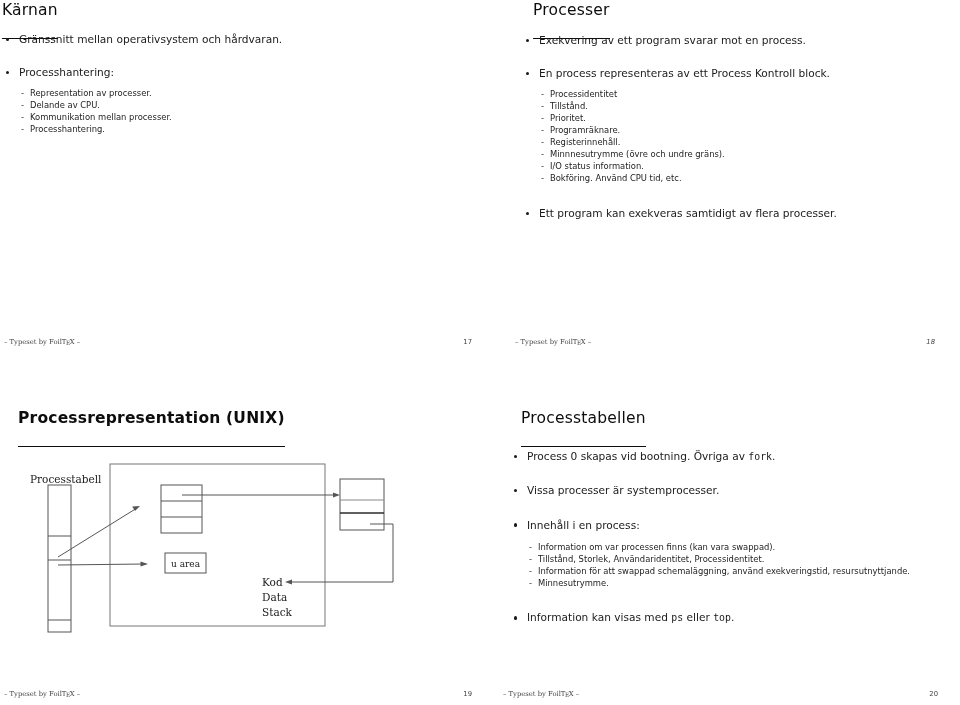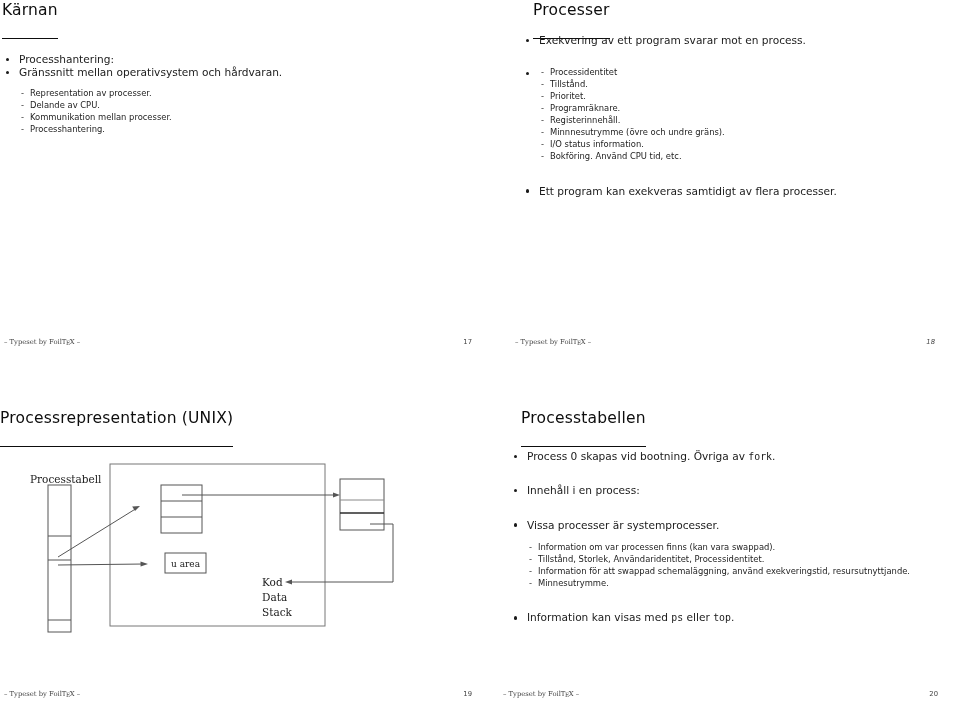--- a/index.html
+++ b/index.html
@@ -131,28 +131,28 @@
 </style>
 </head>
 <body>
 
 <div class="slide" id="slide-17">
 
   <div class="slide-title" style="left:2px; top:2px;">Kärnan</div>
 
   <div class="bullets" style="top:33px; left:0;">
 
+    <div class="bullet-row" style="margin-top:0;">
+      <span class="dot"></span>
+      <span>Gränssnitt mellan operativsystem och hårdvaran.</span>
+    </div>
+
     <div class="bullet-row" style="margin-top:20px;">
       <span class="dot"></span>
       <span>Processhantering:</span>
-    </div>
-
-    <div class="bullet-row" style="margin-top:0;">
-      <span class="dot"></span>
-      <span>Gränssnitt mellan operativsystem och hårdvaran.</span>
     </div>
 
     <div style="margin-top:9px;">
       <div class="sub-row">
         <span class="dash">-</span>
         <span>Representation av processer.</span>
       </div>
       <div class="sub-row">
         <span class="dash">-</span>
         <span>Delande av CPU.</span>
@@ -183,20 +183,21 @@
 
   <div class="bullets" style="top:34px; left:40px;">
 
     <div class="bullet-row">
       <span class="dot"></span>
       <span>Exekvering av ett program svarar mot en process.</span>
     </div>
 
     <div class="bullet-row" style="margin-top:20px;">
       <span class="dot"></span>
+      <span>En process representeras av ett Process Kontroll block.</span>
     </div>
 
     <div style="margin-top:9px;">
       <div class="sub-row">
         <span class="dash">-</span>
         <span>Processidentitet</span>
       </div>
       <div class="sub-row">
         <span class="dash">-</span>
         <span>Tillstånd.</span>
@@ -237,21 +238,21 @@
   <div class="footer">
     <div class="footer-left" style="left:35px;">
       <span class="foiltex">– Typeset by FoilT<span class="tex-e">E</span>X –</span>
     </div>
     <div class="footer-page" style="right:25px;font-style:italic;">18</div>
   </div>
 </div>
 
 <div class="slide" id="slide-19">
 
-  <div class="slide-title" style="left:0; top:58px;">Processrepresentation (UNIX)</div>
+  <div class="slide-title" style="left:18px; top:58px;font-weight:bold;">Processrepresentation (UNIX)</div>
 
   <div class="diagram">
     <svg width="480" height="352" viewBox="0 0 480 352" xmlns="http://www.w3.org/2000/svg">
 
       <text class="dg-label" x="30" y="131" font-size="10.5">Processtabell</text>
 
       <g stroke="#555555" fill="none" stroke-width="1">
         <rect x="48" y="133" width="23" height="147"></rect>
         <line x1="48" y1="184" x2="71" y2="184"></line>
         <line x1="48" y1="208" x2="71" y2="208"></line>
@@ -314,26 +315,26 @@
 
   <div class="bullets" style="top:98px; left:40px;">
 
     <div class="bullet-row">
       <span class="dot"></span>
       <span>Process 0 skapas vid bootning. Övriga av </span><span class="mono">fork</span><span>.</span>
     </div>
 
     <div class="bullet-row" style="margin-top:21px;">
       <span class="dot"></span>
+      <span>Vissa processer är systemprocesser.</span>
+    </div>
+
+    <div class="bullet-row" style="margin-top:21px;">
+      <span class="dot"></span>
       <span>Innehåll i en process:</span>
-    </div>
-
-    <div class="bullet-row" style="margin-top:21px;">
-      <span class="dot"></span>
-      <span>Vissa processer är systemprocesser.</span>
     </div>
 
     <div style="margin-top:10px;">
       <div class="sub-row">
         <span class="dash">-</span>
         <span>Information om var processen finns (kan vara swappad).</span>
       </div>
       <div class="sub-row">
         <span class="dash">-</span>
         <span>Tillstånd, Storlek, Användaridentitet, Processidentitet.</span>

